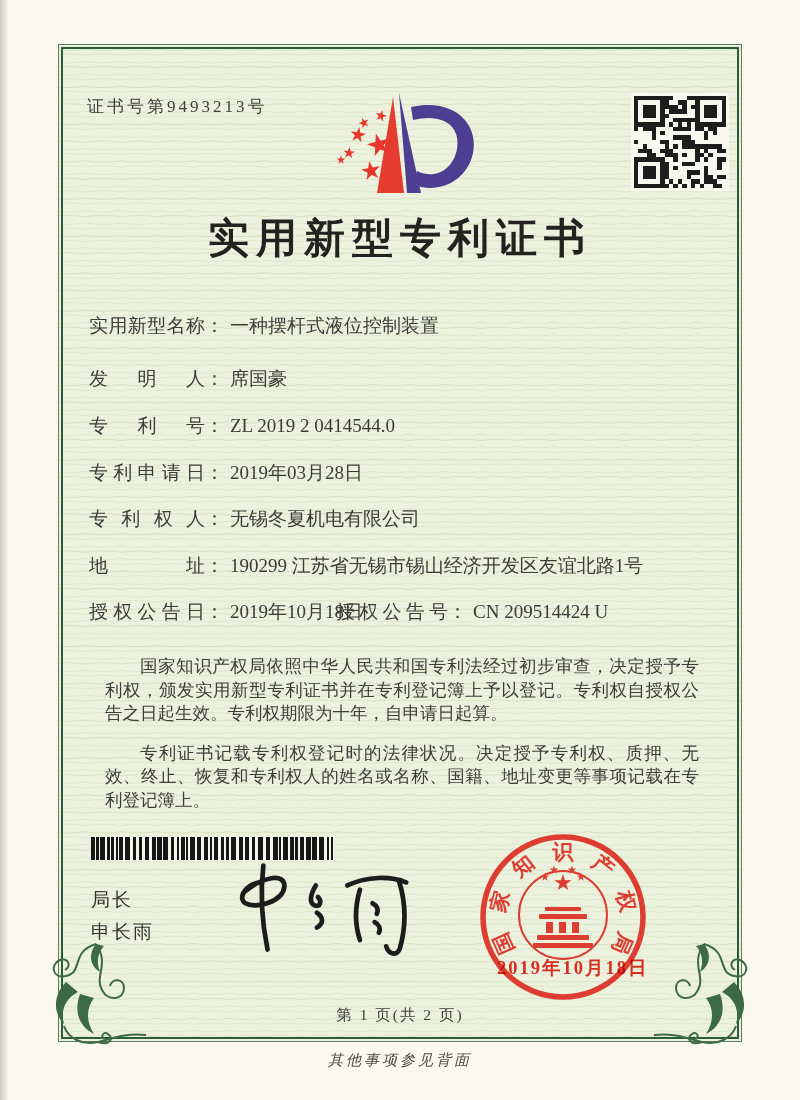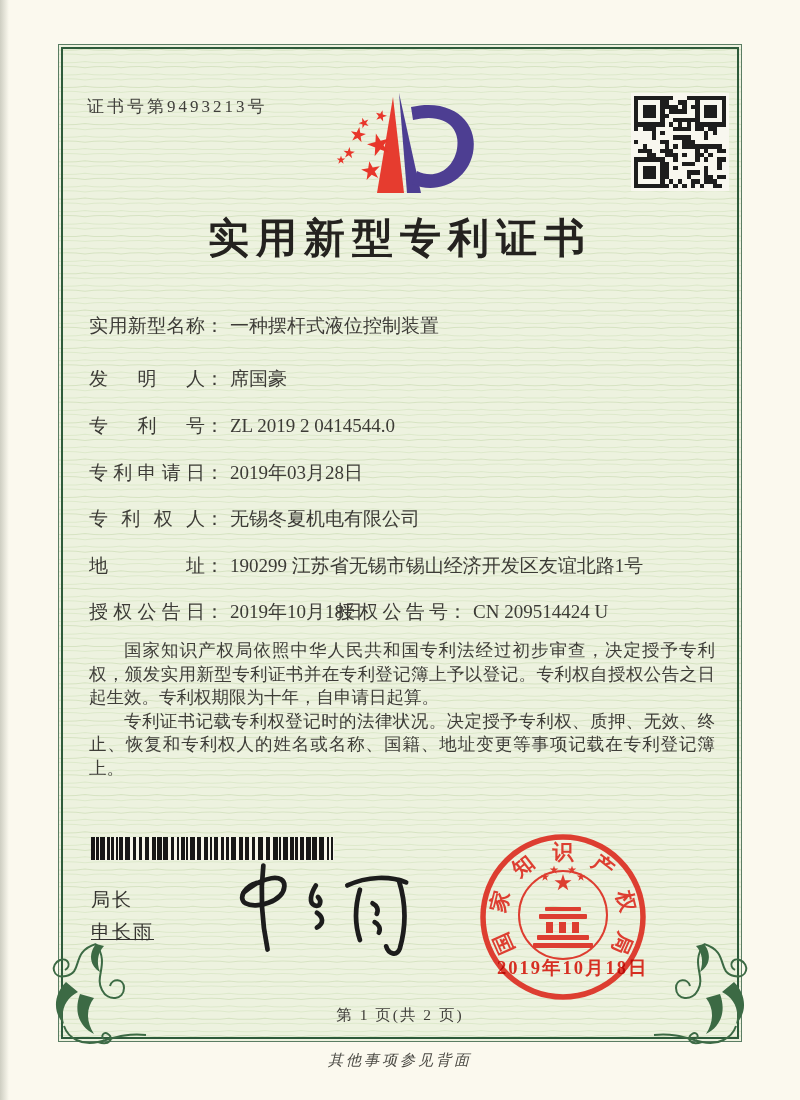--- a/index.html
+++ b/index.html
@@ -22,26 +22,26 @@
   .qm{background:#1d1d1d;}
   .title{position:absolute;left:0;width:100%;top:166px;text-align:center;font-size:41px;
          font-weight:bold;letter-spacing:7px;color:#24221f;}
   .row{position:absolute;left:30px;width:624px;height:26px;font-size:19px;color:#3c3b36;white-space:nowrap;}
   .flabel{display:inline-flex;justify-content:space-between;width:116px;vertical-align:top;}
   .flabel2{display:inline-flex;justify-content:space-between;width:112px;vertical-align:top;}
   .colon{margin-right:6px;}
   .pair2{position:absolute;left:247px;top:0;}
   .paras{position:absolute;left:30px;top:594px;width:626px;font-size:17.5px;line-height:23.5px;
          color:#3e3d38;text-align:justify;}
-  .paras p{margin:0;text-indent:2em;}
+  .paras p{margin:16px;text-indent:2em;}
   .barcode{position:absolute;left:32px;top:792px;width:243px;height:23px;display:flex;
            overflow:hidden;background:#f6f5ea;}
   .barcode span{flex:none;height:100%;}
   .role{position:absolute;left:32px;top:842px;font-size:19px;color:#34332f;letter-spacing:2px;}
-  .signer{position:absolute;left:32px;top:874px;font-size:19px;color:#34332f;letter-spacing:2px;text-decoration:underline;}
+  .signer{position:absolute;left:32px;top:874px;font-size:19px;color:#34332f;letter-spacing:2px;}
   .sig{position:absolute;left:155px;top:812px;width:210px;height:100px;}
   .seal{position:absolute;left:416px;top:784px;width:176px;height:176px;mix-blend-mode:multiply;opacity:.95;}
   .seal-date{position:absolute;left:438px;top:910px;font-size:18.5px;color:#d62f22;
              letter-spacing:2px;mix-blend-mode:multiply;font-weight:bold;}
   .page-label{position:absolute;left:0;width:100%;top:960px;text-align:center;
               font-size:15.5px;color:#3e3d38;letter-spacing:2px;}
   .flourish{position:absolute;width:100px;height:112px;z-index:8;}
   .fl-left{left:50px;top:942px;}
   .fl-right{left:650px;top:942px;transform:scaleX(-1);}
   .back-note{position:absolute;left:0;width:100%;top:1051px;text-align:center;

